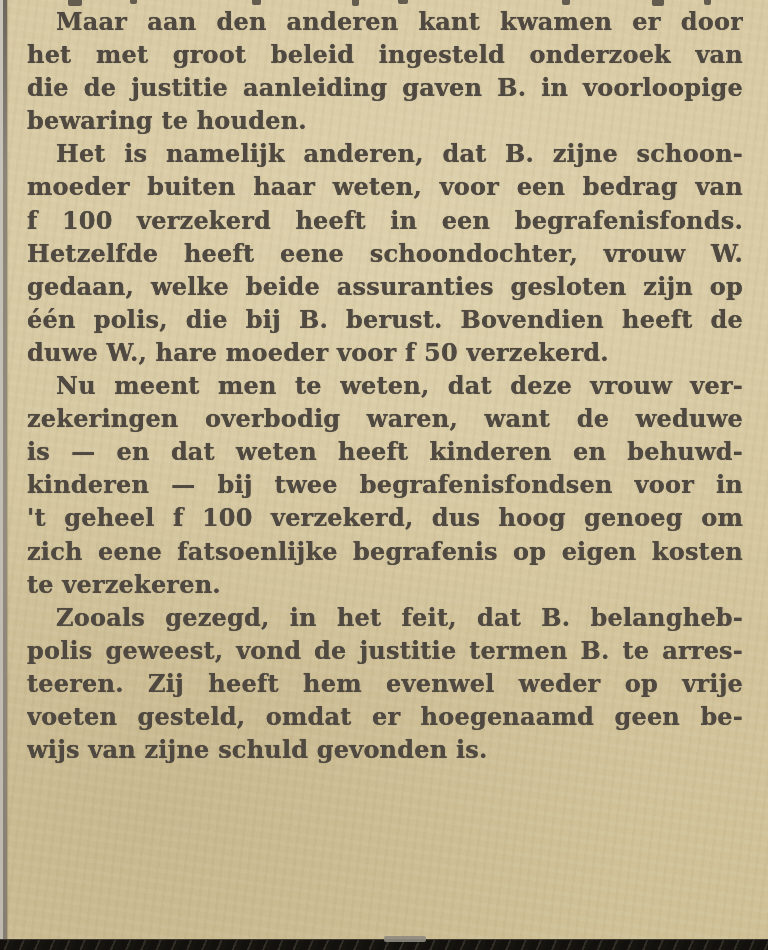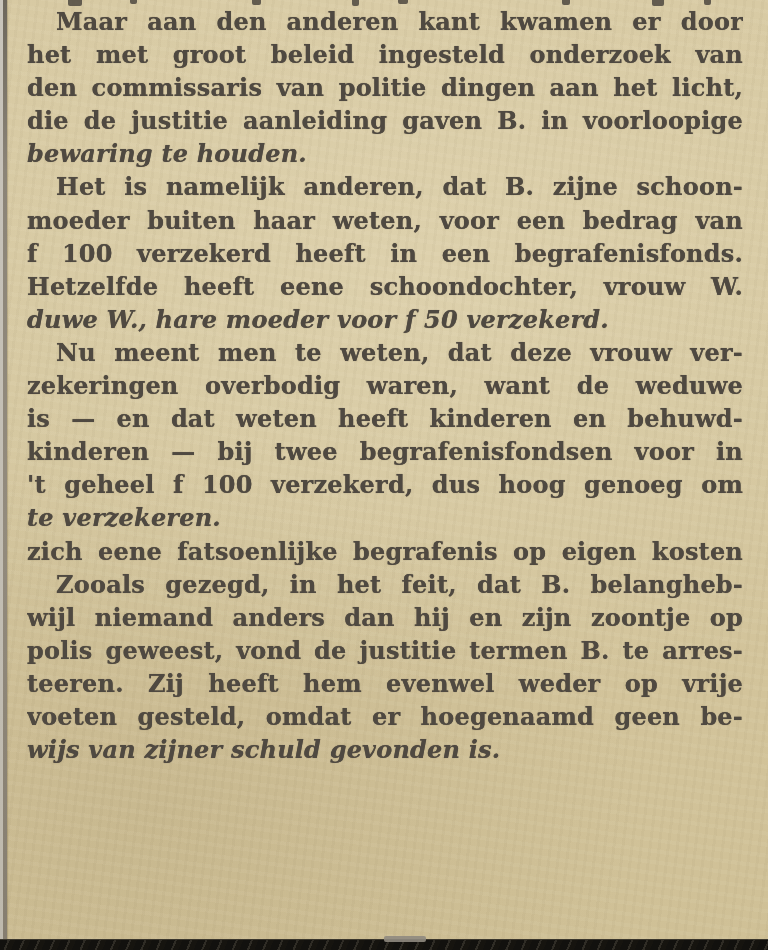--- a/index.html
+++ b/index.html
@@ -77,21 +77,21 @@
   .para { margin: 0; }
   .line {
     height: 33.1px;
     line-height: 33.1px;
     text-align: justify;
     text-align-last: justify;
     white-space: nowrap;
     overflow: hidden;
   }
   .line.indent { padding-left: 29px; }
-  .line.last   { text-align-last: left; font-style: italic; }
+  .line.last   { text-align-last: left; }
 
   
   .bottom-band {
     position: absolute;
     left: 0; right: 0; bottom: 0;
     height: 10px;
     background:
       repeating-linear-gradient(113deg, #12110e 0 7px, #2f2c25 7px 9px, #16140f 9px 14px);
     border-top: 1px solid #3a362c;
   }
@@ -122,45 +122,45 @@
     <span class="frag" style="left: 704px; width: 7px; height: 5px;"></span>
   </div>
 
 <div class="scan-left-strip"></div>
 <div class="column-rule"></div>
 
 <article class="column">
     <div class="para">
       <div class="line indent">Maar aan den anderen kant kwamen er door</div>
       <div class="line">het met groot beleid ingesteld onderzoek van</div>
-      <div class="line">den commissaris van politie dingen aan het licht,</div>
       <div class="line">die de justitie aanleiding gaven B. in voorloopige</div>
       <div class="line last">bewaring te houden.</div>
     </div>
     <div class="para">
       <div class="line indent">Het is namelijk anderen, dat B. zijne schoon-</div>
       <div class="line">moeder buiten haar weten, voor een bedrag van</div>
       <div class="line">f 100 verzekerd heeft in een begrafenisfonds.</div>
       <div class="line">Hetzelfde heeft eene schoondochter, vrouw W.</div>
+      <div class="line">gedaan, welke beide assuranties gesloten zijn op</div>
+      <div class="line">één polis, die bij B. berust.  Bovendien heeft de</div>
       <div class="line last">duwe W., hare moeder voor f 50 verzekerd.</div>
     </div>
     <div class="para">
       <div class="line indent">Nu meent men te weten, dat deze vrouw ver-</div>
       <div class="line">zekeringen overbodig waren, want de weduwe</div>
       <div class="line">is — en dat weten heeft kinderen en behuwd-</div>
       <div class="line">kinderen — bij twee begrafenisfondsen voor in</div>
       <div class="line">'t geheel f 100 verzekerd, dus hoog genoeg om</div>
+      <div class="line">zich eene fatsoenlijke begrafenis op eigen kosten</div>
       <div class="line last">te verzekeren.</div>
-      <div class="line">zich eene fatsoenlijke begrafenis op eigen kosten</div>
     </div>
     <div class="para">
       <div class="line indent">Zooals gezegd, in het feit, dat B. belangheb-</div>
-      <div class="line">wijl niemand anders dan hij en zijn zoontje op</div>
       <div class="line">polis geweest, vond de justitie termen B. te arres-</div>
       <div class="line">teeren.  Zij heeft hem evenwel weder op vrije</div>
       <div class="line">voeten gesteld, omdat er hoegenaamd geen be-</div>
-      <div class="line last">wijs van zijner schuld gevonden is.</div>
+      <div class="line last">wijs van zijne schuld gevonden is.</div>
     </div>
   </article>
 
 <div class="bottom-band">
   <span class="divider-mark"></span>
 </div>
 
 </body></html>

